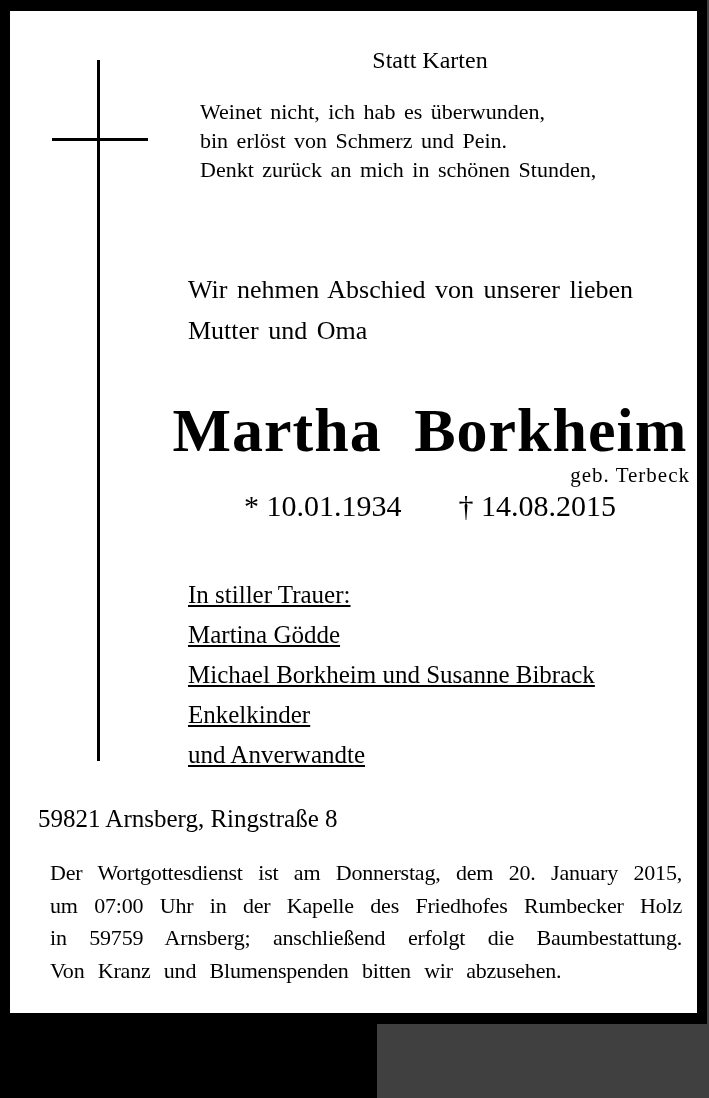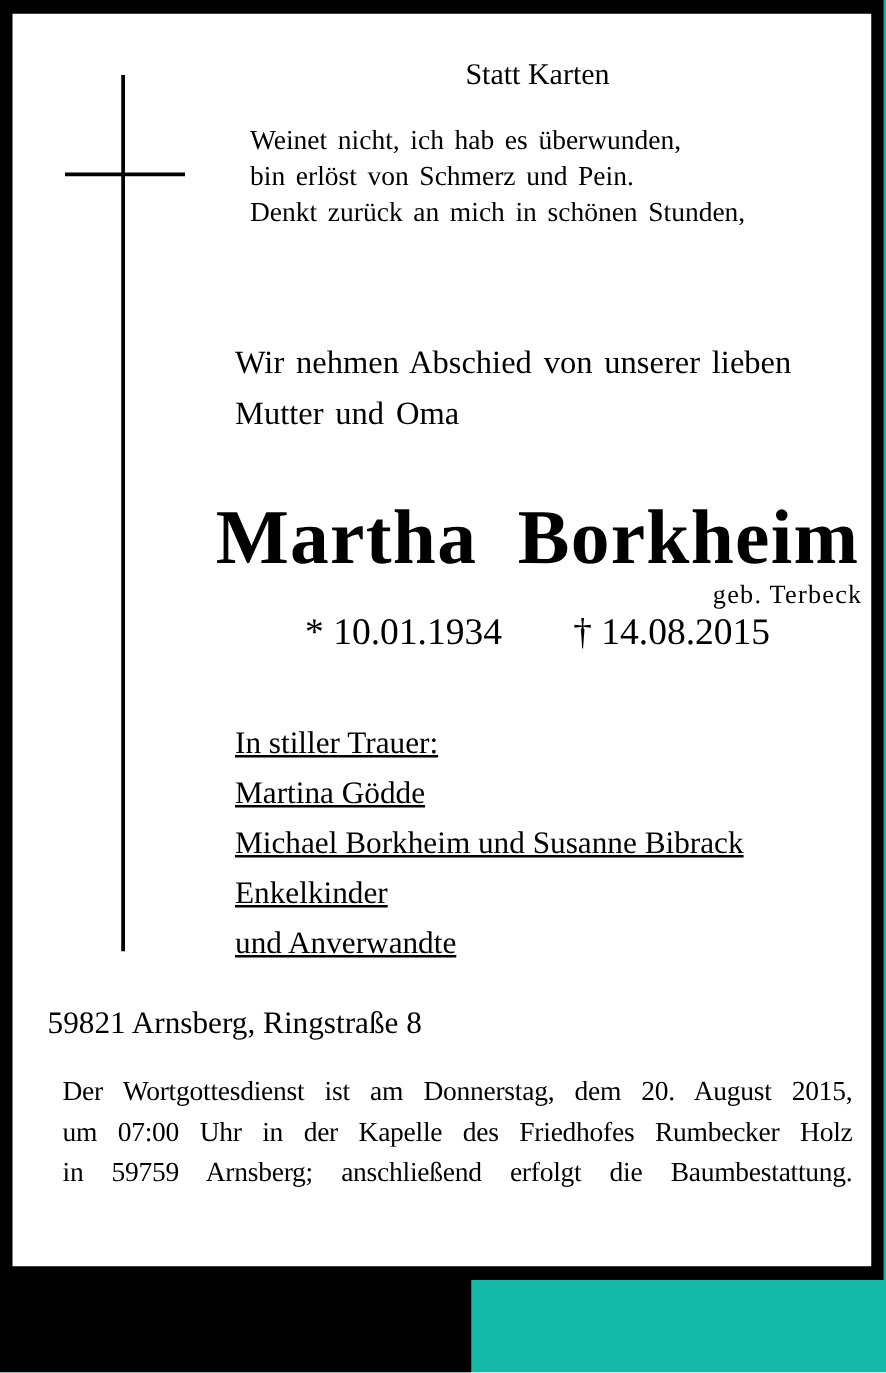--- a/index.html
+++ b/index.html
@@ -1,18 +1,18 @@
 <!DOCTYPE html>
 <html><head>
 <meta charset="utf-8">
 <style>
   html,body{margin:0;padding:0;}
   body{width:709px;height:1098px;background:#ffffff;overflow:hidden;
        font-family:"Liberation Serif","DejaVu Serif",serif;}
-  .page{position:relative;width:709px;height:1098px;background:#14b8a6;}
+  .page{position:relative;width:709px;height:1098px;background:#404040;}
   
   .card{position:absolute;left:0;top:0;width:707px;height:1024px;
         box-sizing:border-box;background:#ffffff;
         border-style:solid;border-color:#000;border-width:11px 10px 11px 10px;}
   
   .cross-v{position:absolute;left:87px;top:49px;width:3px;height:701px;background:#000;}
   .cross-h{position:absolute;left:42px;top:127px;width:96px;height:3px;background:#000;}
   .txt{position:absolute;color:#000;white-space:nowrap;}
   .header{left:180px;top:36px;width:480px;text-align:center;font-size:24px;}
   .poem{left:190px;top:86px;font-size:22px;line-height:29px;word-spacing:3px;}
@@ -73,22 +73,23 @@
       <div>In stiller Trauer:</div>
       <div>Martina Gödde</div>
       <div>Michael Borkheim und Susanne Bibrack</div>
       <div>Enkelkinder</div>
       <div>und Anverwandte</div>
     </div>
 
     <div class="txt address">59821 Arnsberg, Ringstraße 8</div>
 
     <div class="txt announce">
-      <div class="line just">Der Wortgottesdienst ist am Donnerstag, dem 20. August 2015,</div>
+      <div class="line just">Der Wortgottesdienst ist am Donnerstag, dem 20. January 2015,</div>
       <div class="line just">um 07:00 Uhr in der Kapelle des Friedhofes Rumbecker Holz</div>
       <div class="line just">in 59759 Arnsberg; anschließend erfolgt die Baumbestattung.</div>
+      <div class="line last">Von Kranz und Blumenspenden bitten wir abzusehen.</div>
     </div>
 
   </div>
 
   <div class="bottom-block"></div>
 
 </div>
 
 </body></html>

